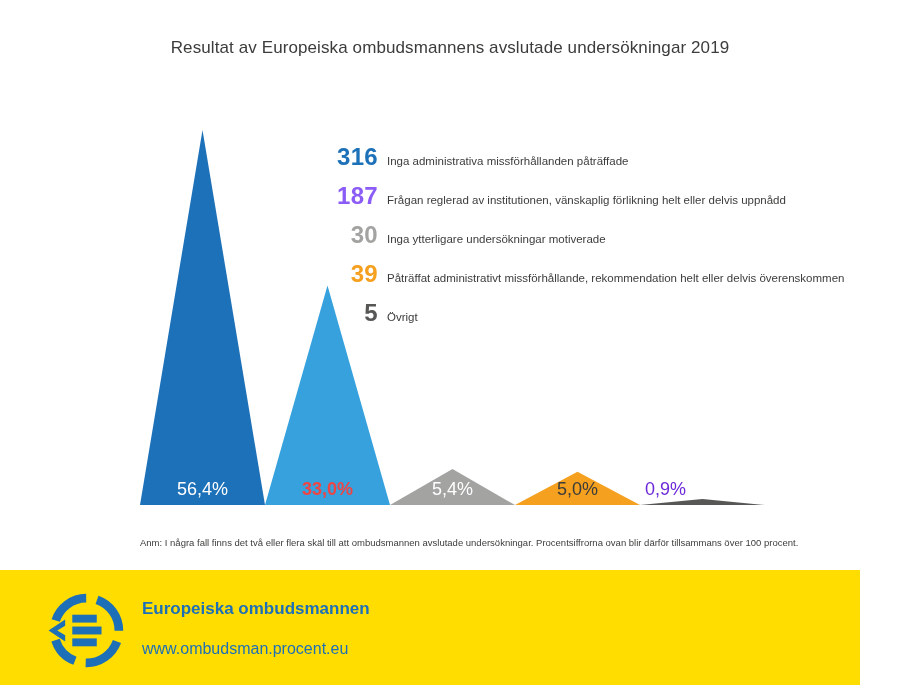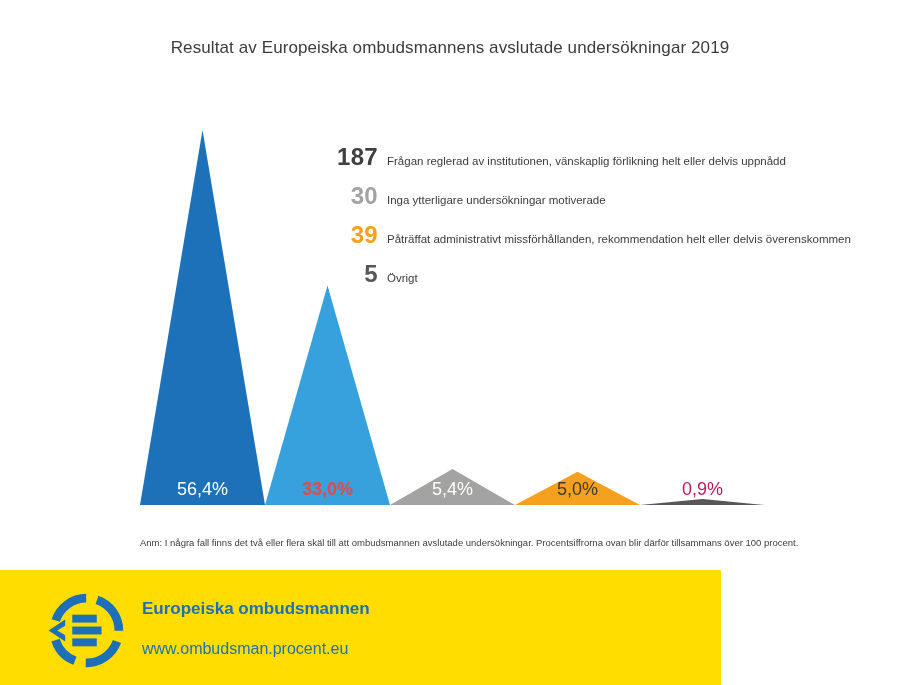--- a/index.html
+++ b/index.html
@@ -22,21 +22,21 @@
   .legend-row{display:flex;align-items:baseline;height:28px;}
   .legend-num{
     display:inline-block;width:120px;text-align:right;font-size:24px;font-weight:bold;
     letter-spacing:.3px;
   }
   .legend-label{margin-left:9px;font-size:11.5px;color:#3c3c3b;}
   .footnote{
     position:absolute;top:537px;left:140px;width:700px;font-size:9.5px;color:#3c3c3b;
   }
   .footer{
-    position:absolute;left:0;top:570px;width:721px;height:115px;background:#ffdd00;
+    position:absolute;left:0;top:570px;width:860px;height:115px;background:#ffdd00;
   }
   .footer-logo{position:absolute;left:47px;top:21px;width:79px;height:79px;}
   .footer-org{
     position:absolute;left:142px;top:29px;font-size:17px;font-weight:bold;color:#1d70b7;
   }
   .footer-url{
     position:absolute;left:142px;top:70px;font-size:16px;font-weight:400;color:#1d70b7;
   }
 </style>
 </head>
@@ -51,34 +51,38 @@
       <polygon points="265,505 327.5,285.5 390,505" fill="#36a1dc"></polygon>
       <polygon points="390,505 452.5,469.1 515,505" fill="#a3a3a2"></polygon>
       <polygon points="515,505 577.5,471.8 640,505" fill="#f5a01e"></polygon>
       <polygon points="640,505 702.5,499.0 765,505" fill="#575756"></polygon>
     </svg>
 
   <span class="pct" style="left: 162px; color: rgb(255, 255, 255);">56,4%</span>
   <span class="pct" style="left: 287px; color: #ef4444; font-weight: bold;">33,0%</span>
   <span class="pct" style="left: 412px; color: rgb(255, 255, 255);">5,4%</span>
   <span class="pct" style="left: 537px; color: rgb(60, 60, 59);">5,0%</span>
-  <span class="pct" style="left: 662px; color: #be185d;">0,9%</span>
+  <span class="pct" style="left: 625px; color: #6d28d9;">0,9%</span>
 
   <div class="legend">
     <div class="legend-row">
-      <span class="legend-num" style="color: #404040;">187</span>
+      <span class="legend-num" style="color: rgb(29, 113, 184);">316</span>
+      <span class="legend-label">Inga administrativa missförhållanden påträffade</span>
+    </div>
+    <div class="legend-row">
+      <span class="legend-num" style="color: #8b5cf6;">187</span>
       <span class="legend-label">Frågan reglerad av institutionen, vänskaplig förlikning helt eller delvis uppnådd</span>
     </div>
     <div class="legend-row">
       <span class="legend-num" style="color: rgb(163, 163, 162);">30</span>
       <span class="legend-label">Inga ytterligare undersökningar motiverade</span>
     </div>
     <div class="legend-row">
       <span class="legend-num" style="color: rgb(245, 160, 30);">39</span>
-      <span class="legend-label">Påträffat administrativt missförhållanden, rekommendation helt eller delvis överenskommen</span>
+      <span class="legend-label">Påträffat administrativt missförhållande, rekommendation helt eller delvis överenskommen</span>
     </div>
     <div class="legend-row">
       <span class="legend-num" style="color: rgb(87, 87, 86);">5</span>
       <span class="legend-label">Övrigt</span>
     </div>
   </div>
 
   <div class="footnote">Anm: I några fall finns det två eller flera skäl till att ombudsmannen avslutade undersökningar. Procentsiffrorna ovan blir därför tillsammans över 100 procent.</div>
 
   <div class="footer" style="background-color: rgb(255, 221, 0);">

